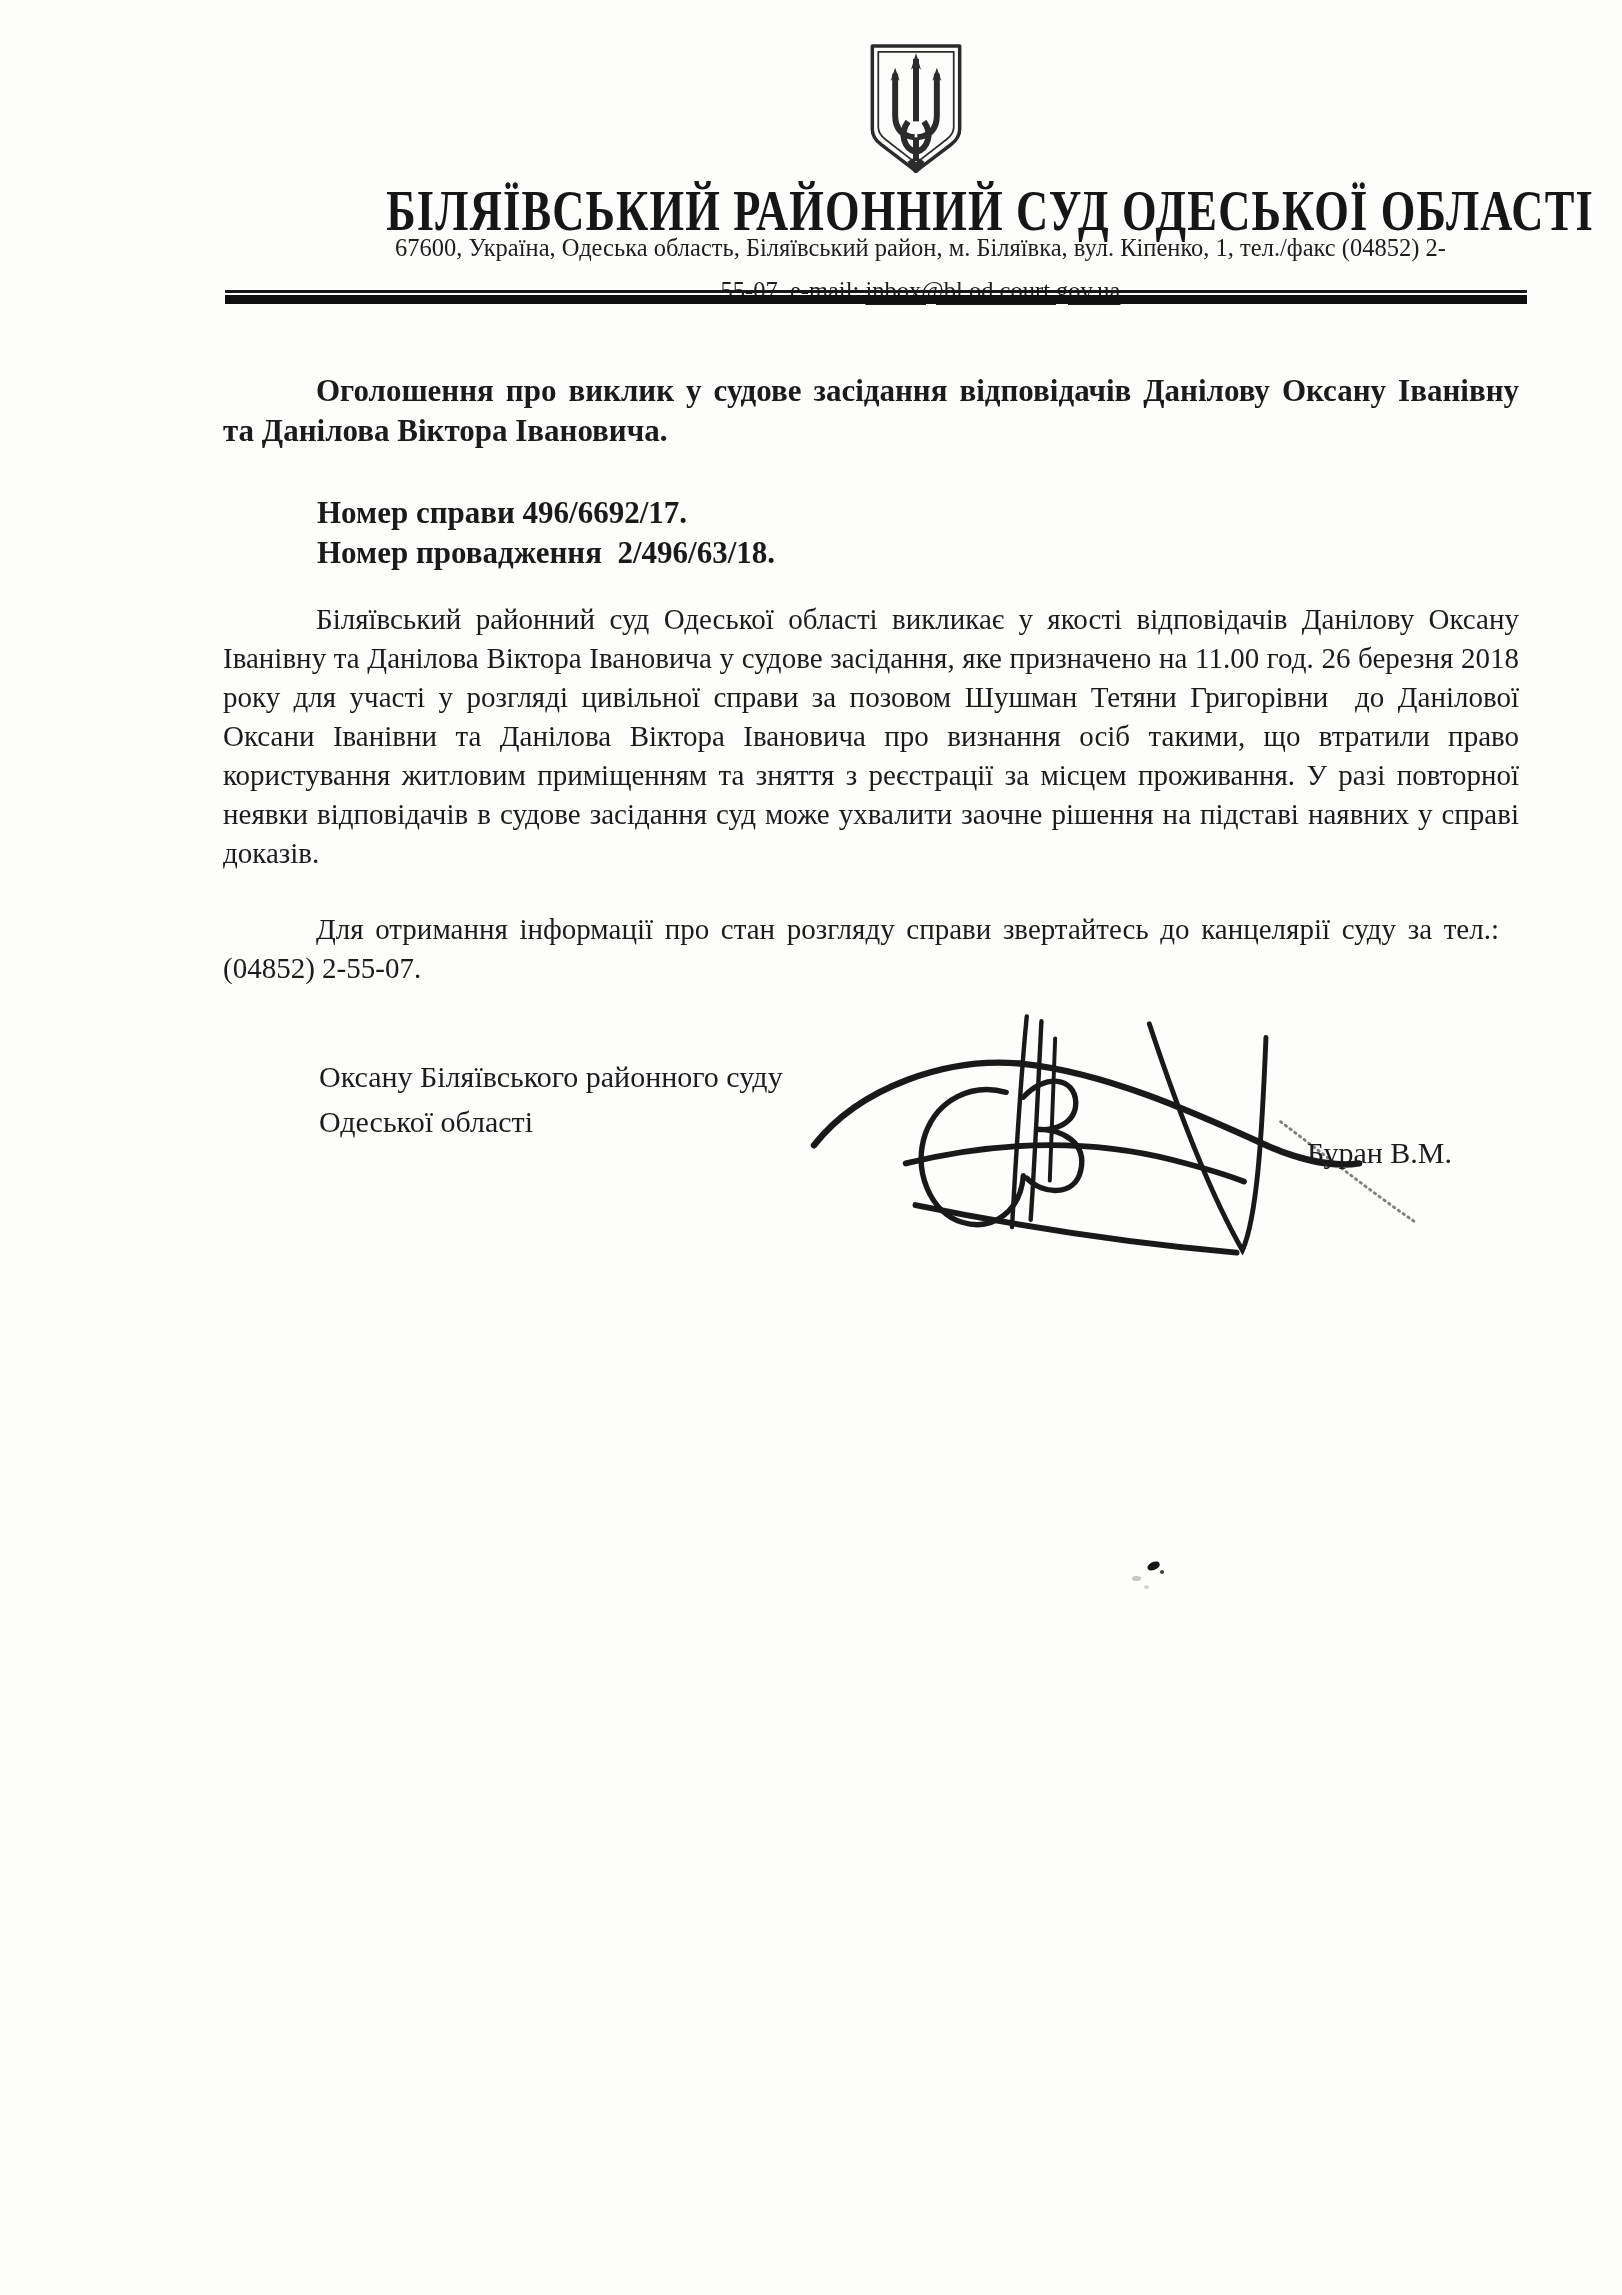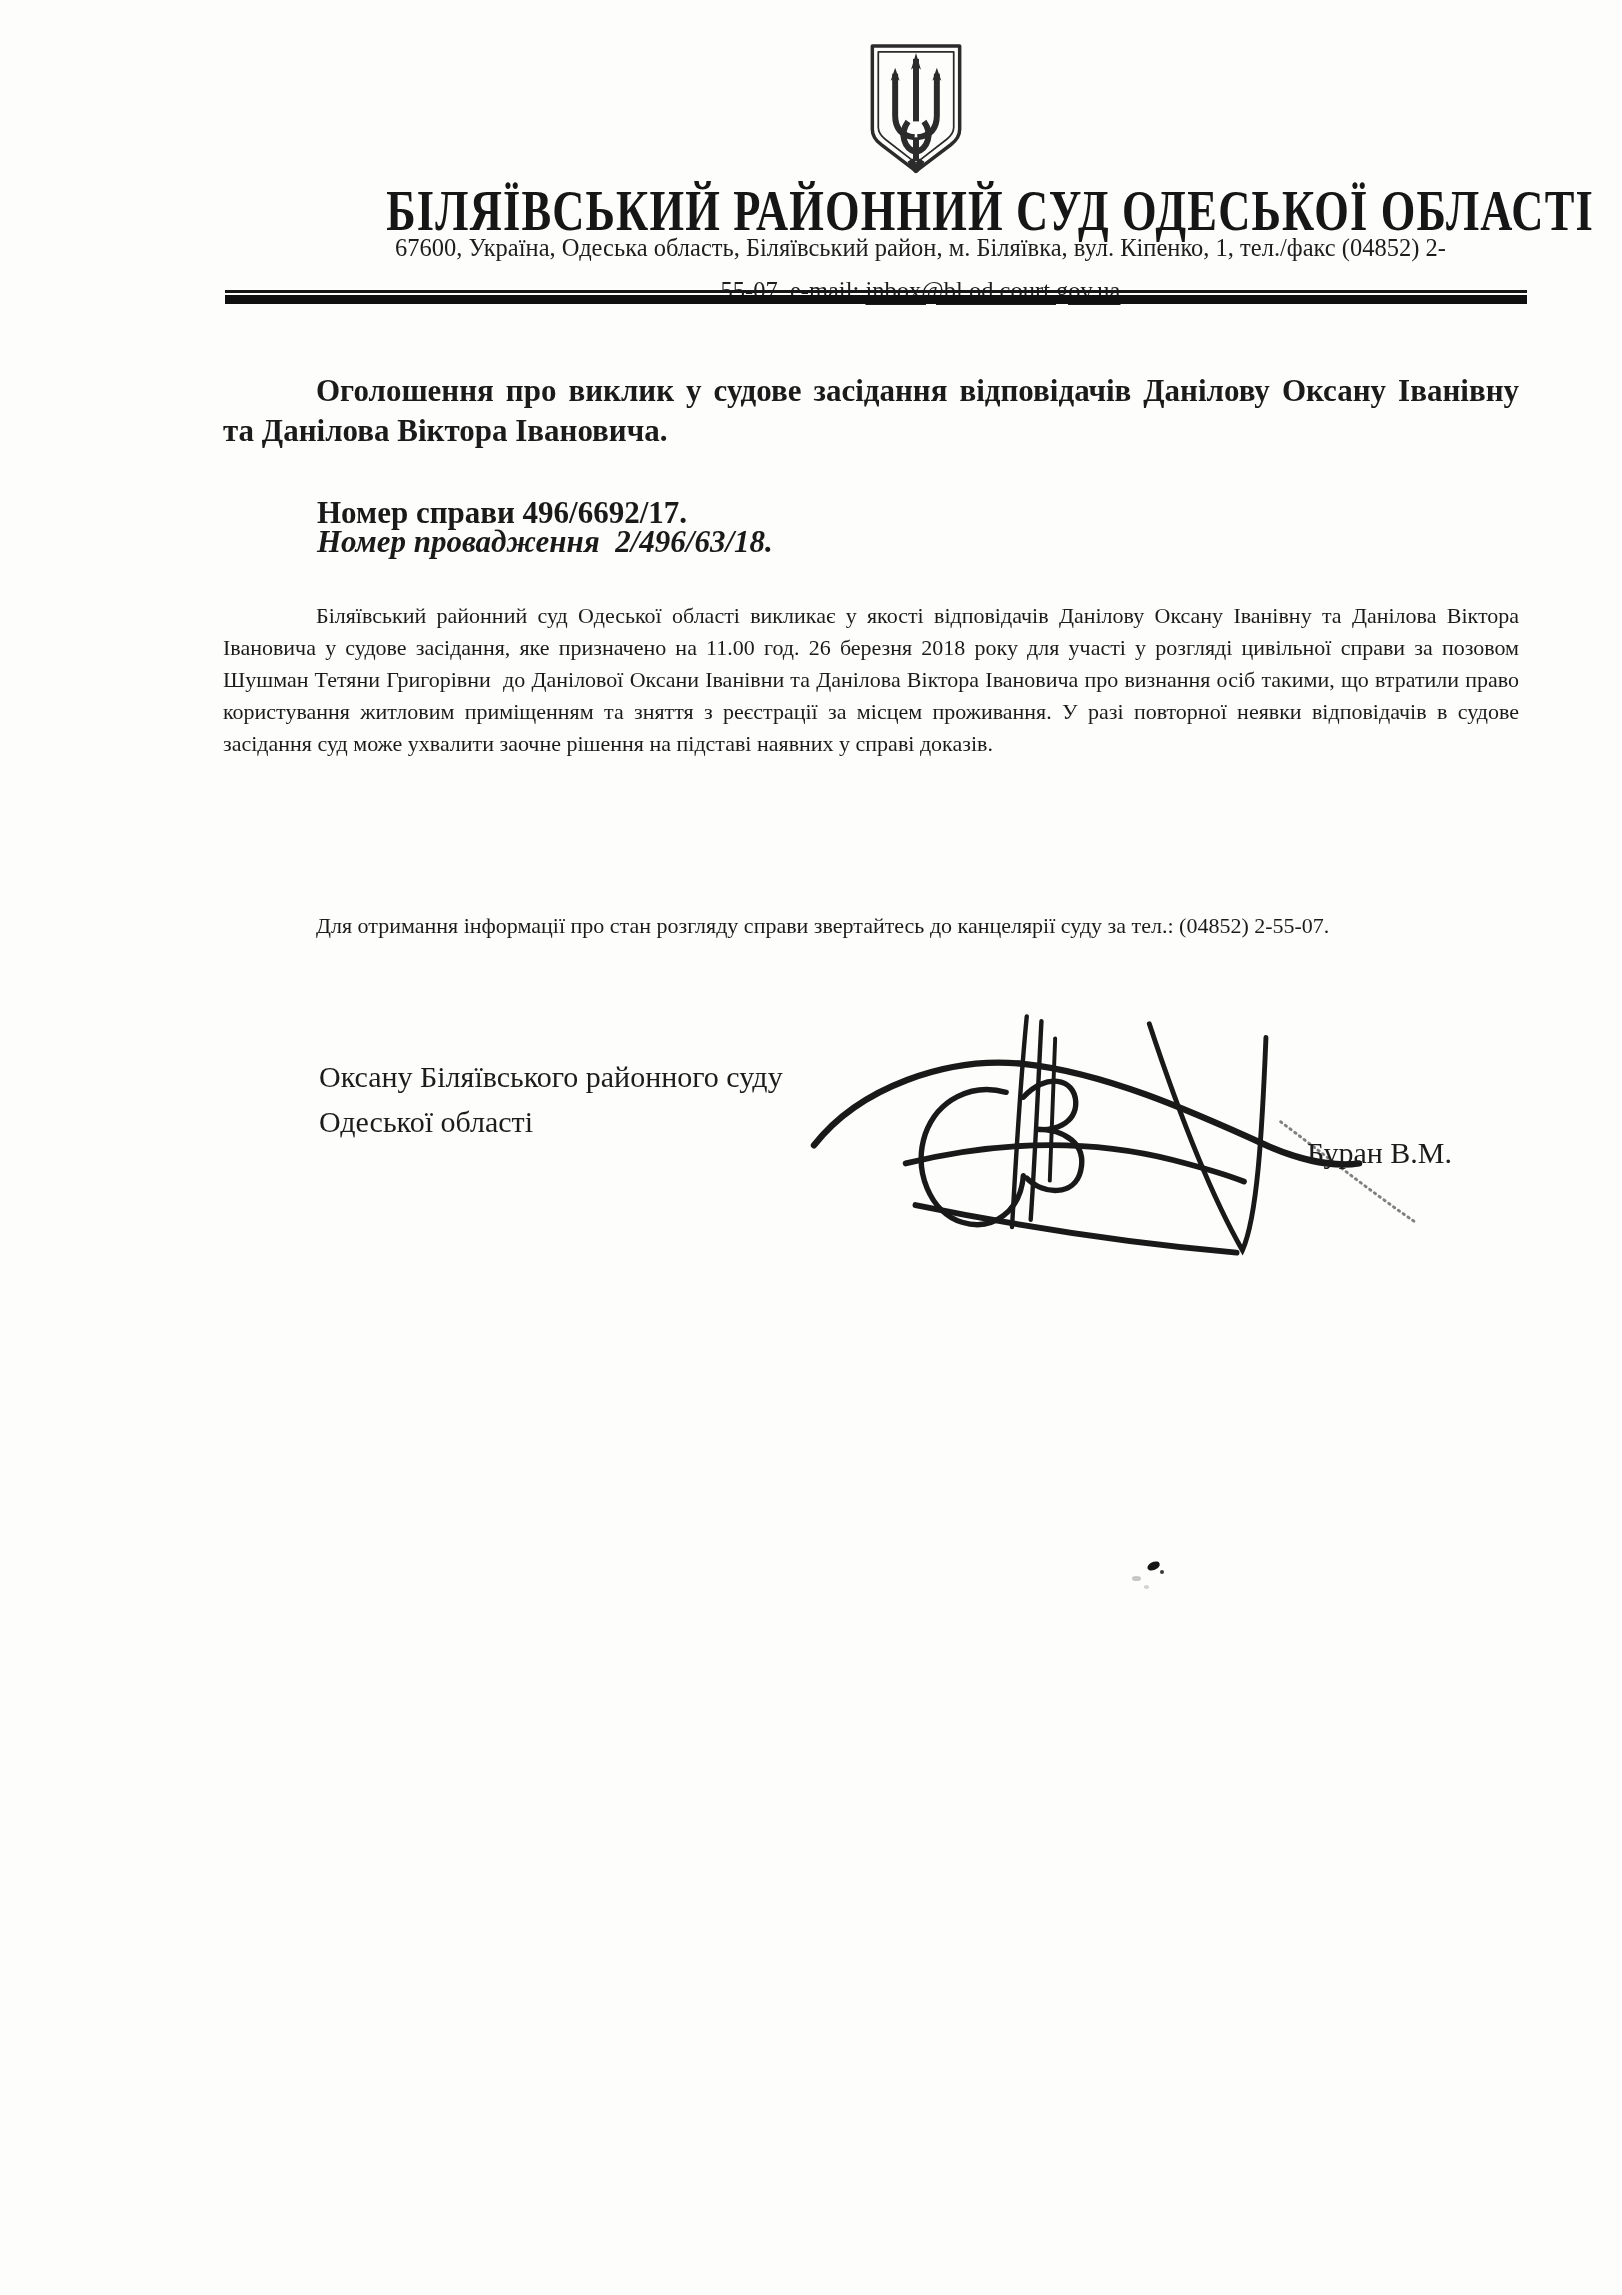--- a/index.html
+++ b/index.html
@@ -24,32 +24,32 @@
   .address{
     position:absolute;left:216px;top:226px;width:1409px;
     text-align:center;font-size:24.5px;line-height:43px;color:#1d1d1d;
   }
   .email{text-decoration:underline;text-underline-offset:3.9px;}
   .rule-thin{position:absolute;left:225px;top:290px;width:1302px;height:3.4px;background:#161616;}
   .rule-thick{position:absolute;left:225px;top:295px;width:1302px;height:9.3px;background:#0f0f0f;}
   
   .para{
     position:absolute;left:223px;width:1296px;
-    font-size:22px;line-height:32px;
+    font-size:29px;line-height:39px;
     text-align:justify;text-indent:93px;
     white-space:pre-wrap;color:#1b1b1b;
   }
   .para-title{top:371px;font-size:31px;font-weight:bold;line-height:40px;}
   .case-line{
     position:absolute;left:223px;width:1296px;
     font-size:31px;font-weight:bold;line-height:41px;
     text-indent:94px;white-space:pre-wrap;color:#1a1a1a;
   }
   .case-1{top:492px;}
-  .case-2{top:521px;font-style:italic;}
+  .case-2{top:532px;}
   .para-body{top:600px;}
   .para-info{top:910px;width:1276px;}
   
   .sign-line{position:absolute;left:319px;font-size:30px;color:#1c1c1c;white-space:nowrap;}
   .sign-line-1{top:1060px;}
   .sign-line-2{top:1105px;text-align:center;}
   .judge-name{position:absolute;left:1307px;top:1136px;font-size:30px;color:#1c1c1c;white-space:nowrap;}
   .signature{position:absolute;left:800px;top:1009px;width:628px;height:250px;}
   
   .blob{position:absolute;}

